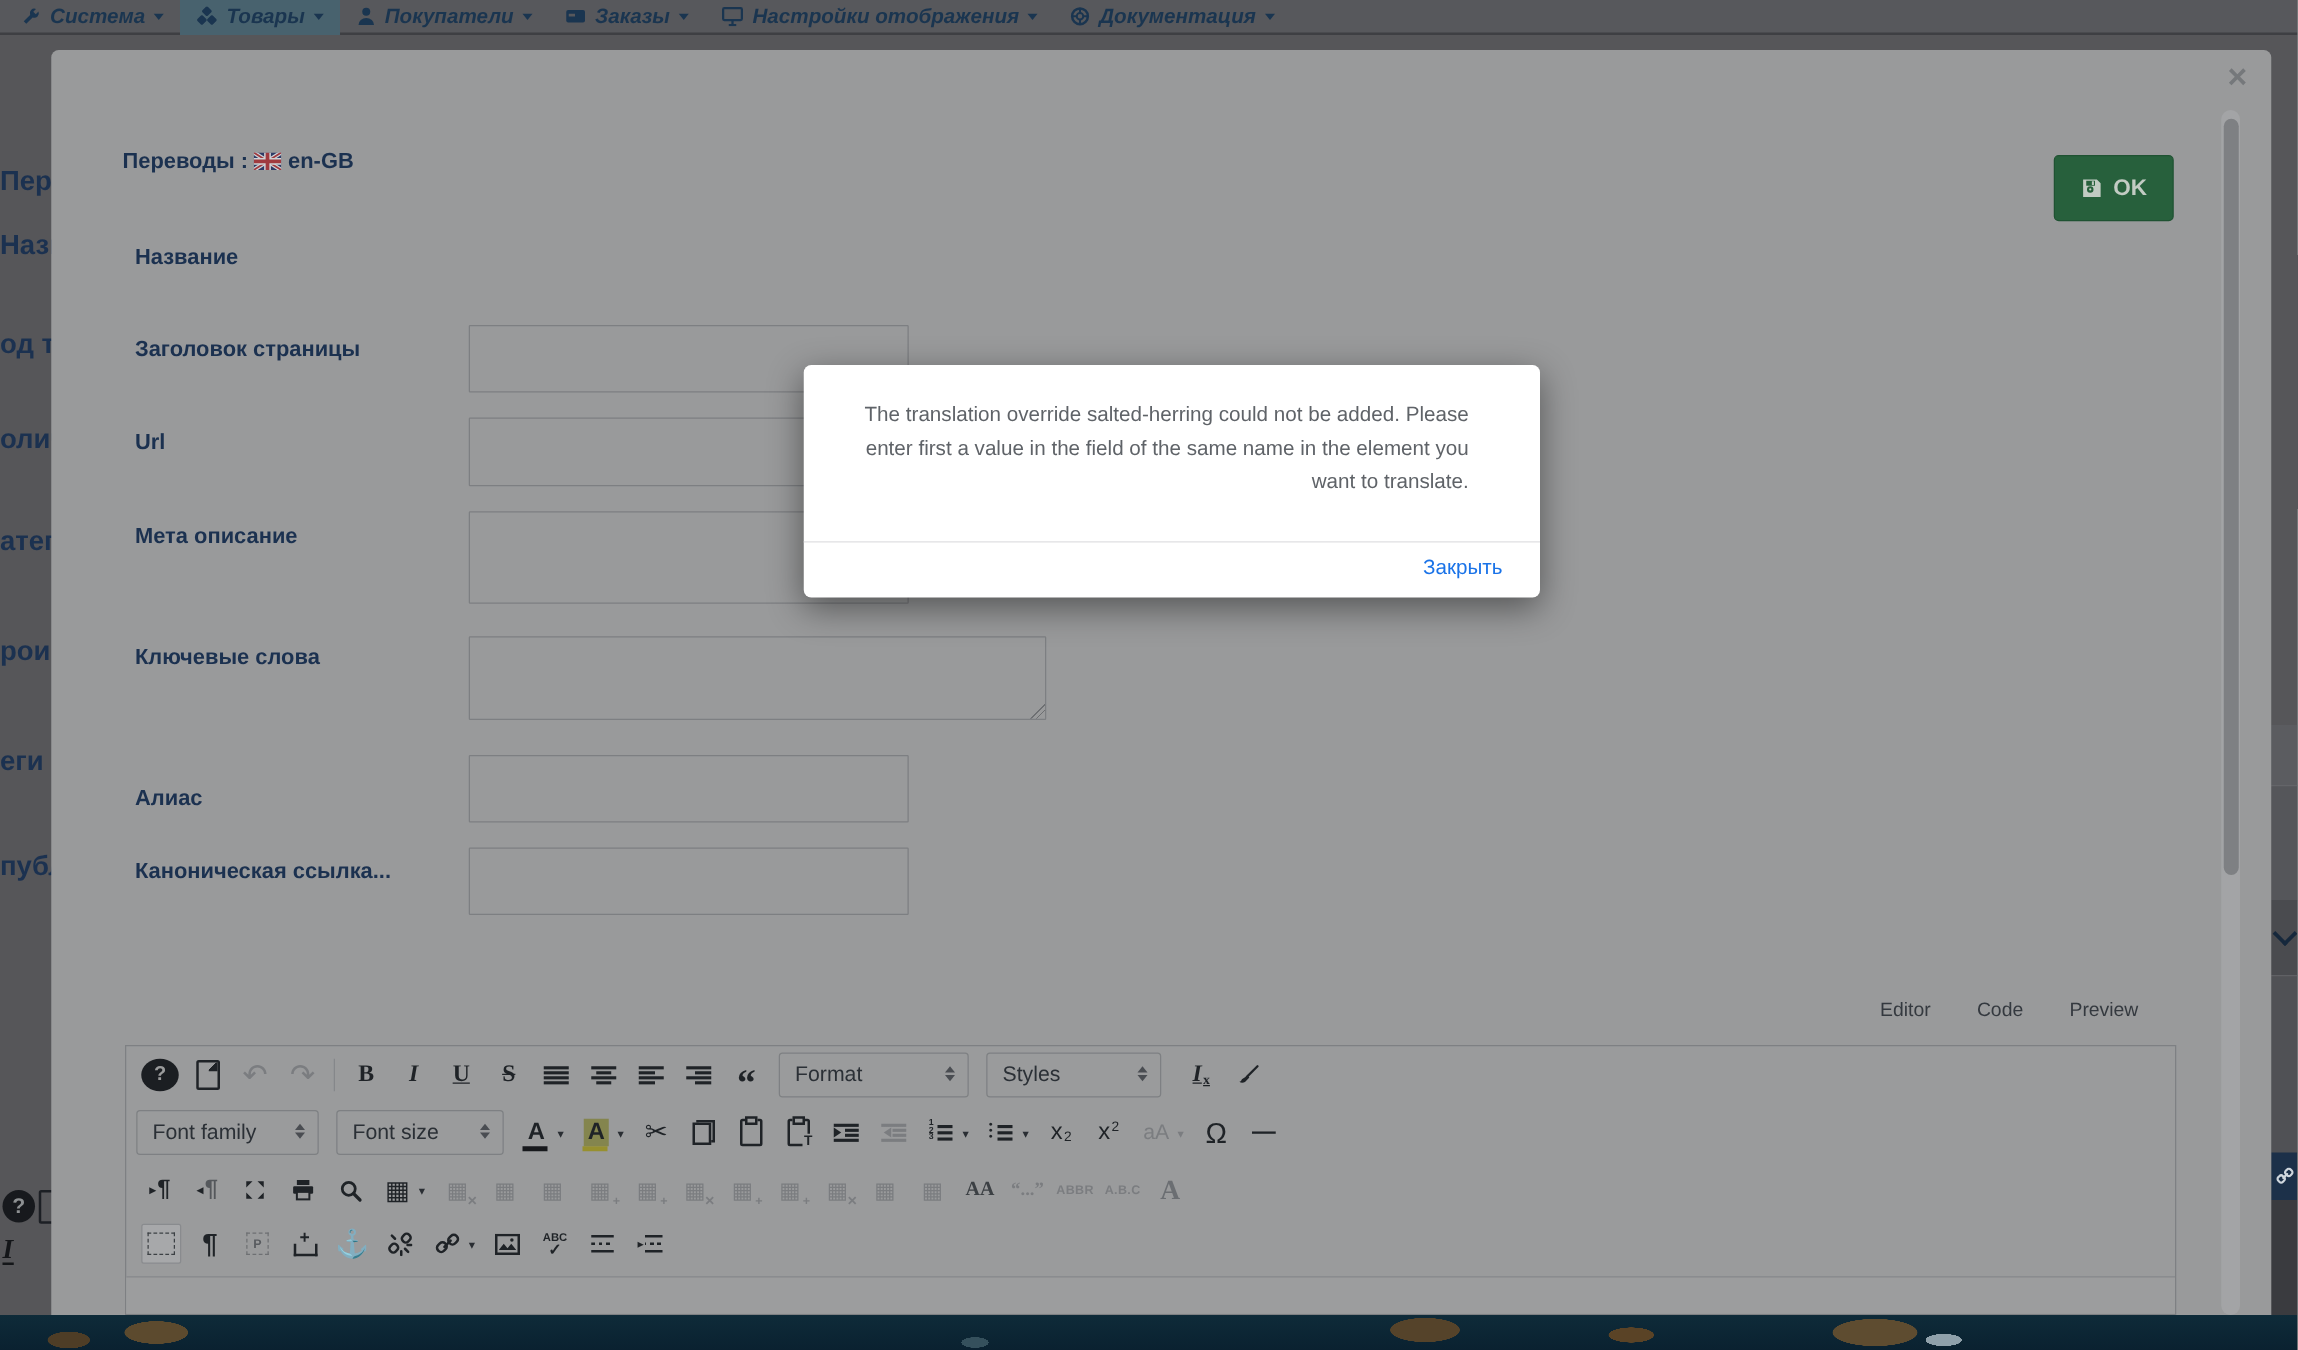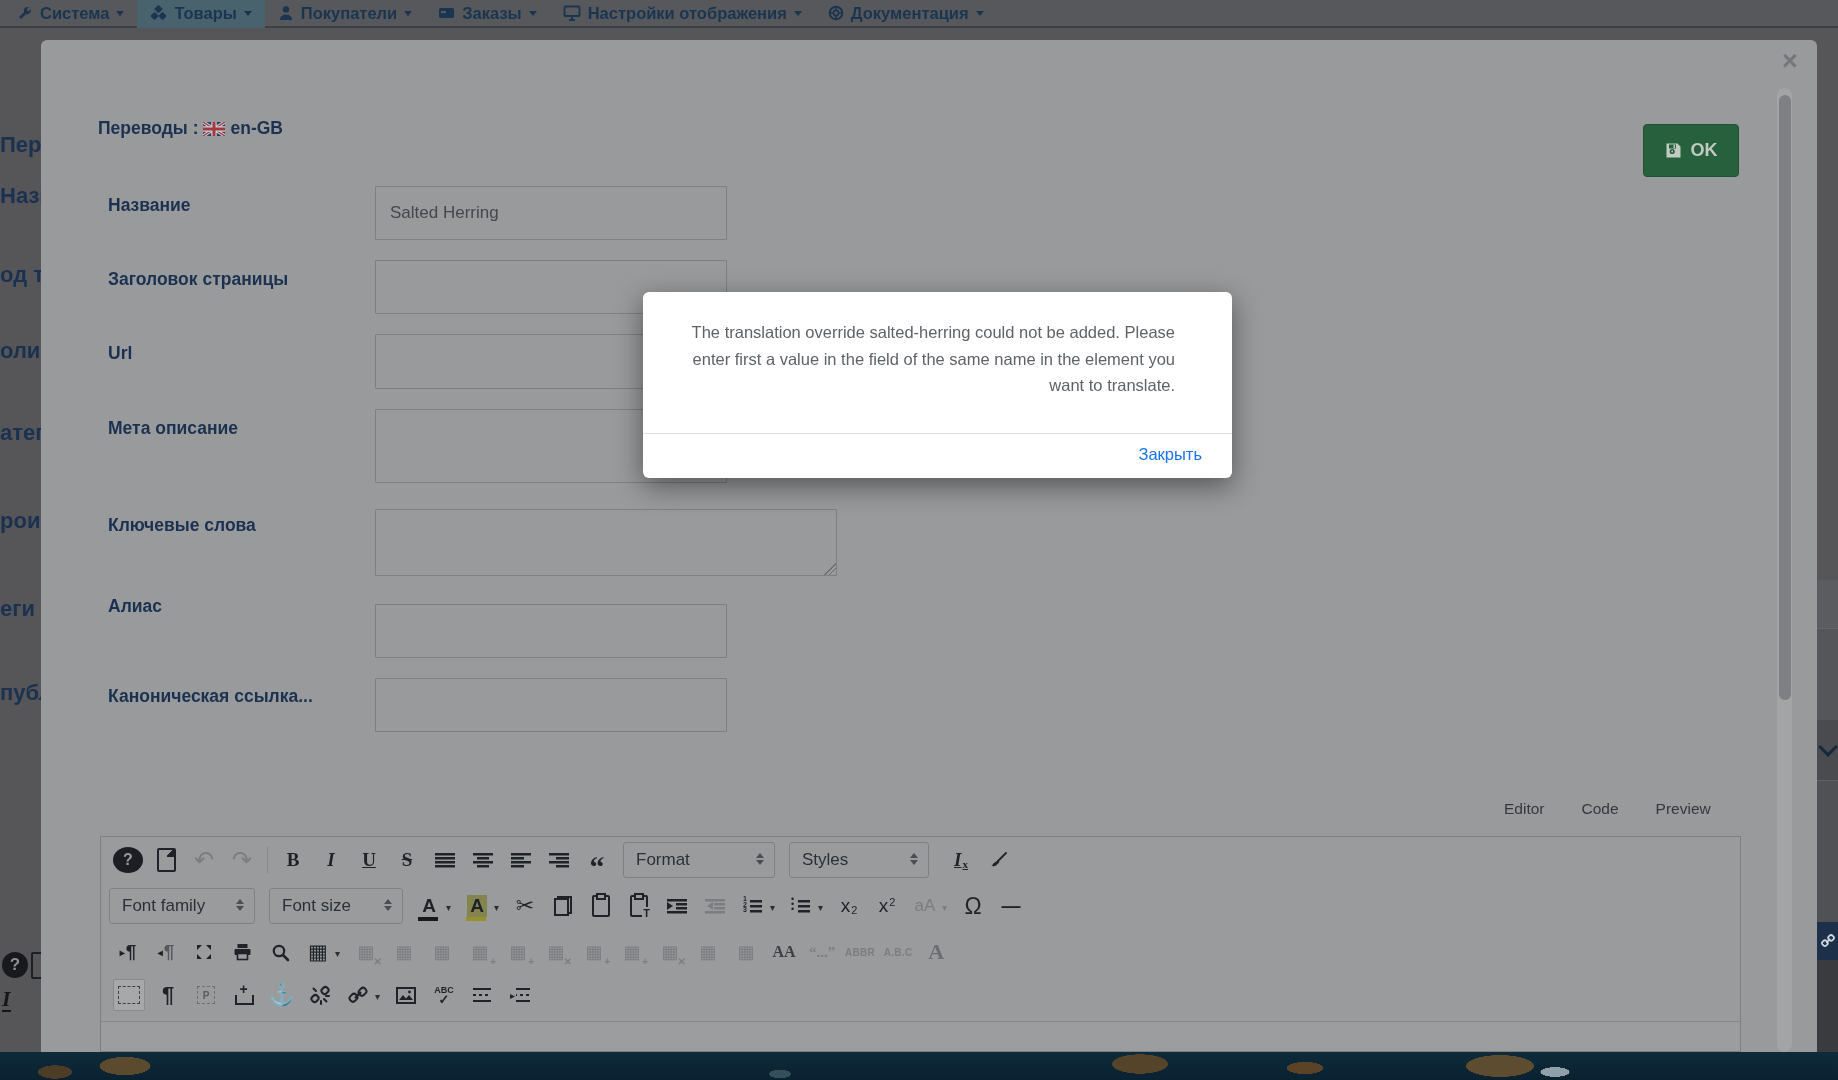--- a/index.html
+++ b/index.html
@@ -1,20 +1,20 @@
 <!DOCTYPE html>
 <html><head>
 <meta charset="utf-8">
 <style>
   html,body{margin:0;padding:0;background:#6b6c6e;font-family:"Liberation Sans",sans-serif;}
   #screen{position:relative;width:1838px;height:1080px;overflow:hidden;background:#8e8f90;}
 
   
   .menubar{position:absolute;left:0;top:0;width:100%;height:28px;background:#57585c;
-    border-bottom:2px solid #3e3f43;display:flex;align-items:center;padding-left:4px;box-sizing:border-box;z-index:6;}
+    border-bottom:2px solid #3e3f43;display:flex;align-items:center;padding-left:4px;box-sizing:border-box;z-index:6;font-style:italic;}
   .mitem{display:flex;align-items:center;gap:7px;height:30px;padding:0 13px;color:#1a3550;
     font-size:16.5px;font-weight:700;white-space:nowrap;cursor:pointer;}
   .mitem.active{background:#48626e;}
   .mcaret{width:0;height:0;border:4px solid transparent;border-top:5px solid #1a3550;margin-top:4px;}
   .micon{display:flex;align-items:center;}
 
   
   .underlay{position:absolute;left:0;top:28px;width:100%;height:1024px;background:#565659;overflow:hidden;z-index:1;}
   .bglabel{position:absolute;left:0;color:#1b3150;font-size:22px;font-weight:700;white-space:nowrap;}
   .bg-help{position:absolute;left:2px;top:924px;width:26px;height:26px;border-radius:50%;background:#17191d;
@@ -264,35 +264,34 @@
     </div>
 
     <div class="okbtn">
       <svg width="17" height="17" viewBox="0 0 17 17">
           <path fill="#c2cbc3" d="M1.5 1.5h11l3 3v11h-14zM4 2.5v4h7v-4zM8.5 3h1.6v3H8.5zM4.6 9.5a2.6 2.6 0 1 0 5.2 0 2.6 2.6 0 0 0-5.2 0zm1.7 0a.9.9 0 1 1 1.8 0 .9.9 0 0 1-1.8 0z"></path>
         </svg>
       <span>OK</span>
     </div>
 
     <div class="flabel" style="top:155px">Название</div>
-    <input class="fld" style="top: 146px; width: 352px; height: 54px;" value="Salted Herring">
 
     <div class="flabel" style="top:229px">Заголовок страницы</div>
     <input class="fld" style="top: 220px; width: 352px; height: 54px;" value="">
 
     <div class="flabel" style="top:303px">Url</div>
     <input class="fld" style="top: 294px; width: 352px; height: 55px;" value="">
 
     <div class="flabel" style="top:378px">Мета описание</div>
     <textarea class="fld" style="top: 369px; width: 352px; height: 74px;"></textarea>
 
     <div class="flabel" style="top:475px">Ключевые слова</div>
     <textarea class="fld rsz" style="top: 469px; width: 462px; height: 67px;"></textarea>
 
-    <div class="flabel" style="top:556px">Алиас</div>
+    <div class="flabel" style="top:588px">Алиас</div>
     <input class="fld" style="top: 564px; width: 352px; height: 54px;" value="">
 
     <div class="flabel" style="top:646px">Каноническая ссылка...</div>
     <input class="fld" style="top: 638px; width: 352px; height: 54px;" value="">
 
     <div class="tabs">
       <span>Editor</span>
       <span>Code</span>
       <span>Preview</span>
     </div>

